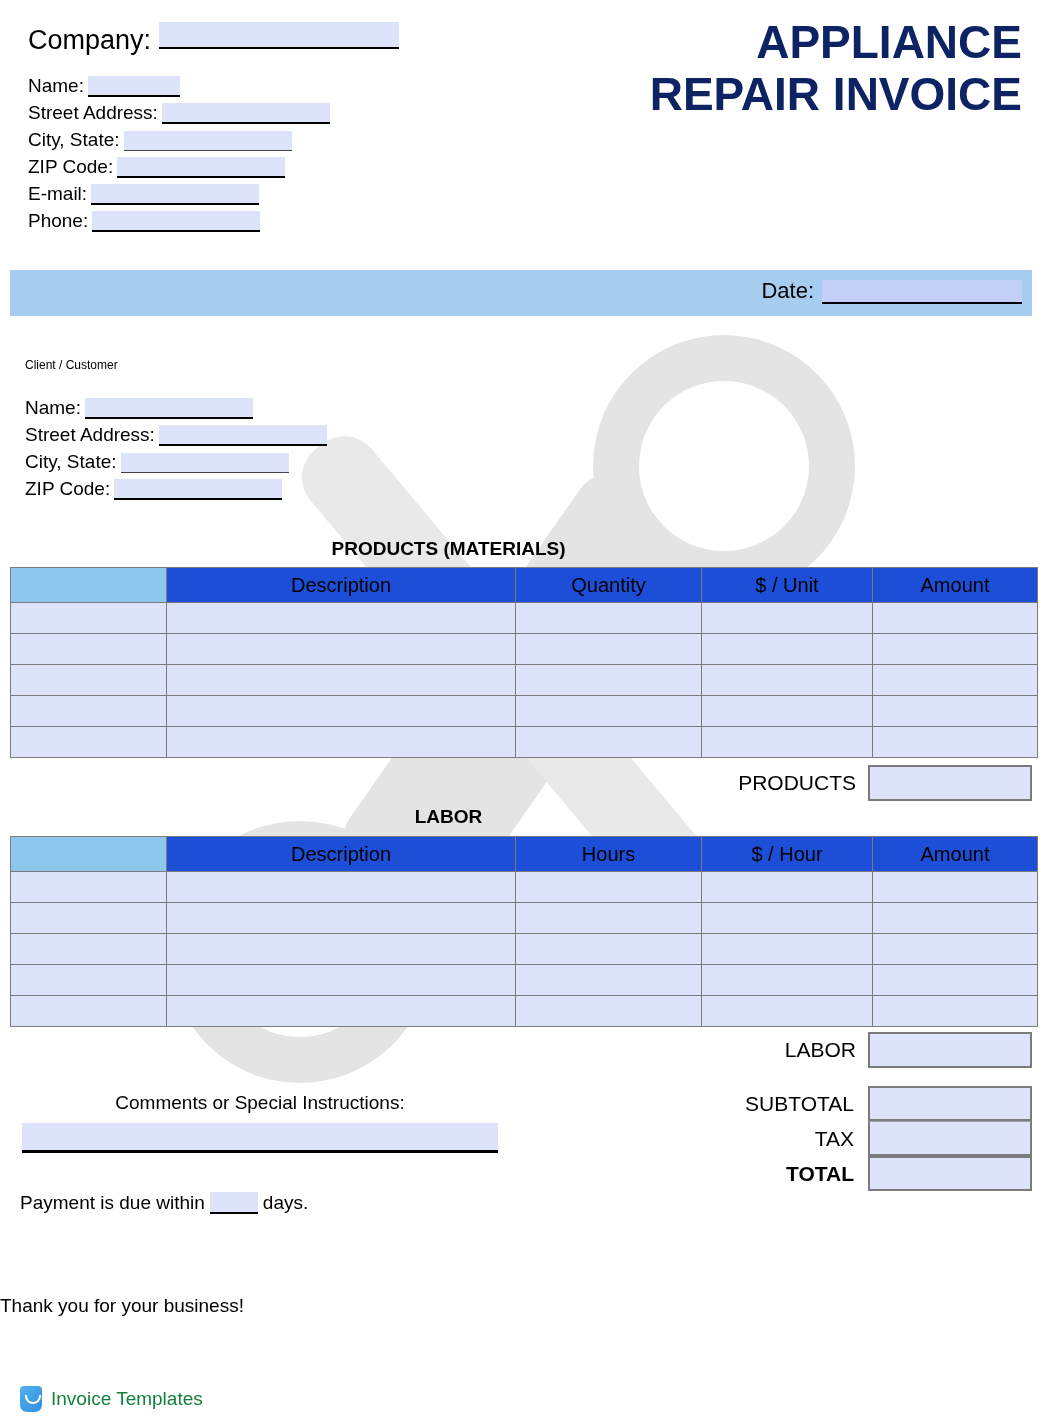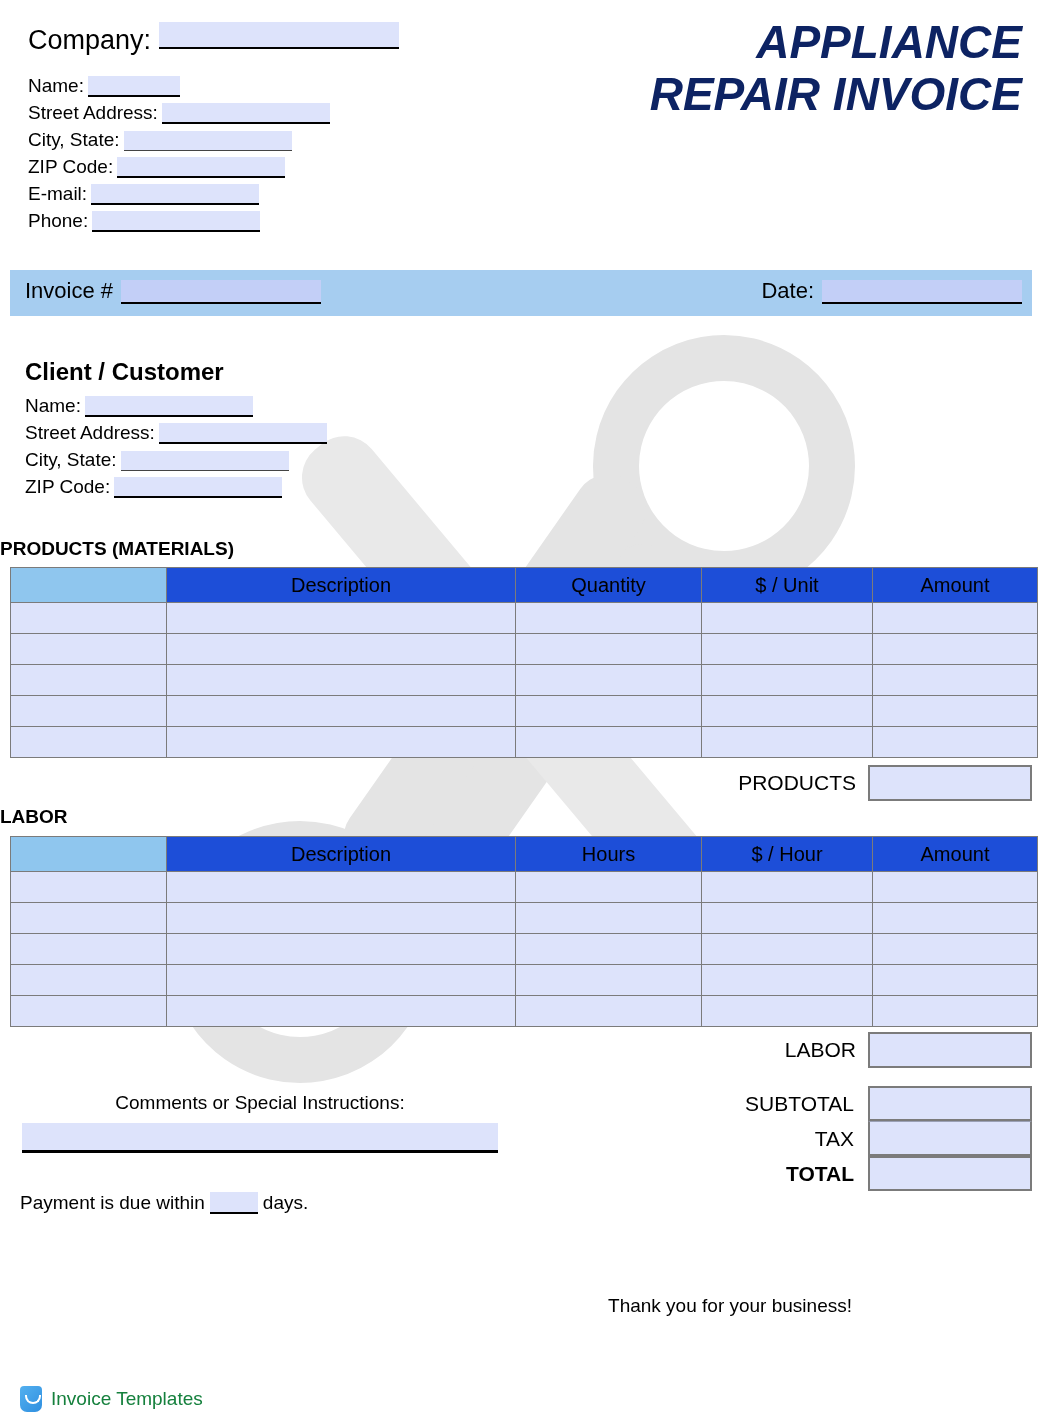--- a/index.html
+++ b/index.html
@@ -40,21 +40,20 @@
 
   
   .title{
     position:absolute;right:30px;top:16px;
     text-align:right;
     color:#0d2363;
     font-size:46px;
     font-weight:bold;
     line-height:52px;
     letter-spacing:0px;
-    font-style:italic;
   }
 
   
   .invoice-bar{
     position:absolute;left:10px;top:270px;
     width:1022px;height:46px;
     background:#a6cdf0;
     z-index:2;
   }
   .invoice-bar .inv-left{
@@ -63,27 +62,27 @@
   }
   .invoice-bar .inv-right{
     position:absolute;right:10px;top:8px;
     display:flex;align-items:flex-end;
   }
   .invoice-bar .lbl{font-size:22px;line-height:26px;}
   .invoice-bar .fill{background:#c3cff7;height:22px;margin-left:8px;border-bottom:2px solid #000;}
 
   
   .client{position:absolute;left:25px;top:358px;z-index:2;}
-  .client h3{margin:0 0 4px 0;font-size:24px;font-weight:bold;}
+  .client h3{margin:0 0 20px 0;font-size:12px;font-weight:normal;}
   .client .cfield .lbl{font-size:19px;}
 
   
   .cap{
-    position:absolute;width:833px;text-align:left;
-    font-size:19px;font-weight:bold;z-index:2;
+    position:absolute;width:833px;text-align:center;
+    font-size:19px;font-weight:bold;z-index:2;margin-left:32px;
   }
   .cap.prod{top:538px;}
   .cap.labor{top:806px;}
 
   
   table.items{
     position:absolute;left:10px;
     width:1022px;
     border-collapse:collapse;
     z-index:2;
@@ -155,21 +154,21 @@
   }
   .payment{
     position:absolute;left:20px;top:1192px;z-index:2;
     display:flex;align-items:flex-end;font-size:19px;
   }
   .payment .fill{width:48px;height:20px;margin:0 5px;background:#dde3fb;border-bottom:2px solid #000;}
 
   
   .thanks{
     position:absolute;left:0;top:1295px;width:852px;
-    text-align:right;font-size:19px;z-index:2;
+    text-align:left;font-size:19px;z-index:2;
   }
   .brand{
     position:absolute;left:20px;top:1386px;
     display:flex;align-items:center;z-index:2;
   }
   .brand .logo{
     width:22px;height:26px;margin-right:9px;
     background:linear-gradient(135deg,#53b0ef 0%,#2f8fe0 100%);
     border-radius:4px 4px 7px 7px;
     position:relative;
@@ -242,24 +241,20 @@
       <span class="lbl">E-mail:</span>
       <span class="fill" style="width:168px;"></span>
     </div>
     <div class="cfield">
       <span class="lbl">Phone:</span>
       <span class="fill" style="width:168px;"></span>
     </div>
   </div>
 
   <div class="invoice-bar">
-    <div class="inv-left">
-      <span class="lbl">Invoice #</span>
-      <span class="fill" style="width:200px;"></span>
-    </div>
     <div class="inv-right">
       <span class="lbl">Date:</span>
       <span class="fill" style="width:200px;"></span>
     </div>
   </div>
 
   <div class="client">
     <h3>Client / Customer</h3>
     <div class="cfield">
       <span class="lbl">Name:</span>

